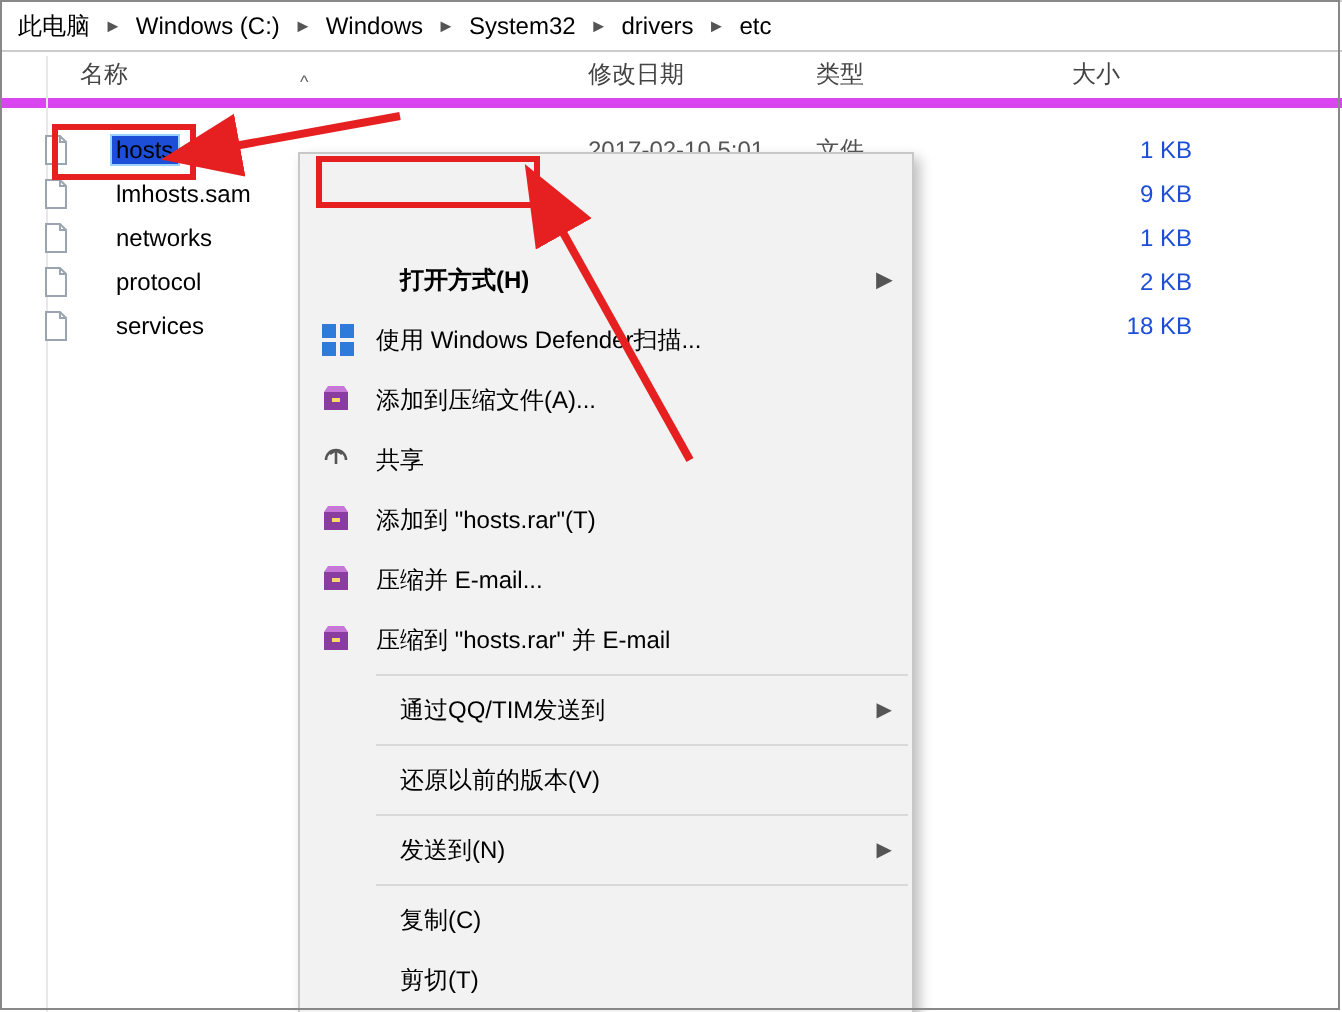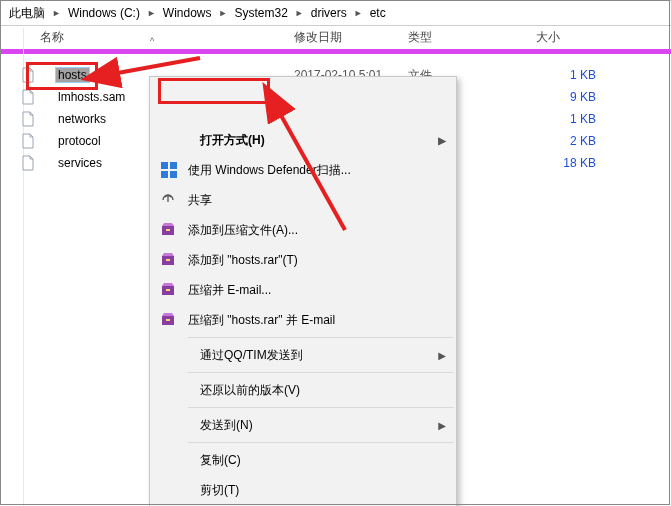--- a/index.html
+++ b/index.html
@@ -47,21 +47,21 @@
     display: flex;
     align-items: center;
     height: 22px;
     position: relative;
   }
   .row .icon-col { width: 40px; display:flex; justify-content:flex-end; padding-right:4px; }
   .row .name-col { position:absolute; left:58px; }
   .row .date-col { position:absolute; left:294px; color:#555; }
   .row .type-col { position:absolute; left:408px; color:#555; }
   .row .size-col { position:absolute; left:536px; width:60px; text-align:right; color:#1d4ed8; }
-  .row.selected .name-col { background:#a3a3a3; border:1px solid #99d1ff; padding:0 2px; margin-left:-3px; }
+  .row.selected .name-col { background:#1d4ed8; border:1px solid #99d1ff; padding:0 2px; margin-left:-3px; }
   .file-icon {
     width:16px; height:16px; display:inline-block;
   }
   
   .callout {
     position:absolute;
     border:3px solid #e62020;
     pointer-events:none;
   }
   
@@ -191,35 +191,35 @@
           <rect x="1" y="1" width="7" height="7" fill="#2f7bd9"></rect>
           <rect x="10" y="1" width="7" height="7" fill="#2f7bd9"></rect>
           <rect x="1" y="10" width="7" height="7" fill="#2f7bd9"></rect>
           <rect x="10" y="10" width="7" height="7" fill="#2f7bd9"></rect>
         </svg>
     </span>
     <span class="ctx-label">使用 Windows Defender扫描...</span>
   </div>
   <div class="ctx-item">
     <span class="ctx-icon">
-      <svg width="16" height="16" viewBox="0 0 16 16" fill="none" stroke="#555" stroke-width="1.3">
-          <path d="M3 8a5 5 0 0 1 10 0M8 3l3 2M8 3L5 5M8 3v7"></path>
-        </svg>
-    </span>
-    <span class="ctx-label">共享</span>
-  </div>
-  <div class="ctx-item">
-    <span class="ctx-icon">
       <svg width="16" height="16" viewBox="0 0 16 16">
           <path d="M2 4h12v9H2z" fill="#8a3da0"></path>
           <path d="M2 4h12l-2-3H4z" fill="#c678d8"></path>
           <rect x="6" y="7" width="4" height="2" fill="#f5d96b"></rect>
         </svg>
     </span>
     <span class="ctx-label">添加到压缩文件(A)...</span>
+  </div>
+  <div class="ctx-item">
+    <span class="ctx-icon">
+      <svg width="16" height="16" viewBox="0 0 16 16" fill="none" stroke="#555" stroke-width="1.3">
+          <path d="M3 8a5 5 0 0 1 10 0M8 3l3 2M8 3L5 5M8 3v7"></path>
+        </svg>
+    </span>
+    <span class="ctx-label">共享</span>
   </div>
   <div class="ctx-item">
     <span class="ctx-icon">
       <svg width="16" height="16" viewBox="0 0 16 16">
           <path d="M2 4h12v9H2z" fill="#8a3da0"></path>
           <path d="M2 4h12l-2-3H4z" fill="#c678d8"></path>
           <rect x="6" y="7" width="4" height="2" fill="#f5d96b"></rect>
         </svg>
     </span>
     <span class="ctx-label">添加到 "hosts.rar"(T)</span>

